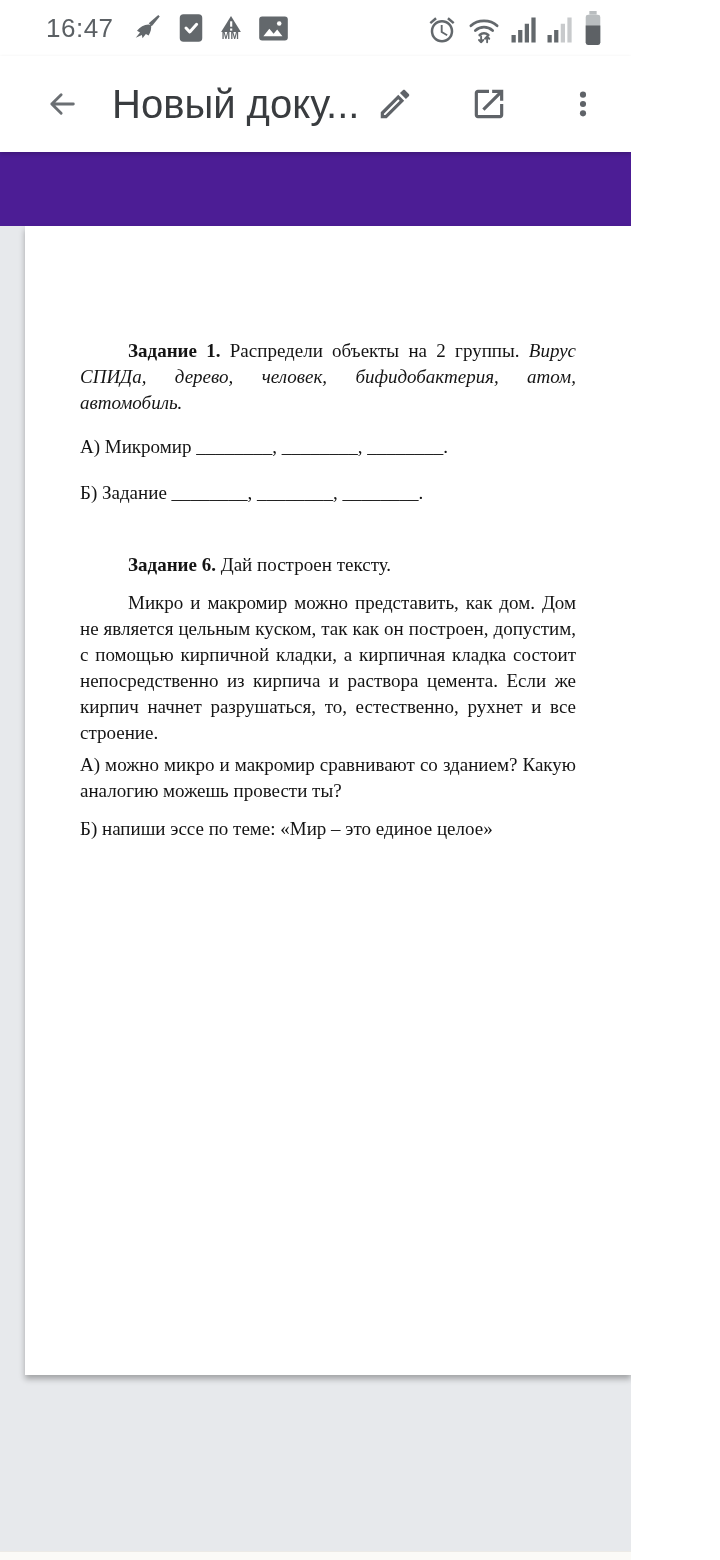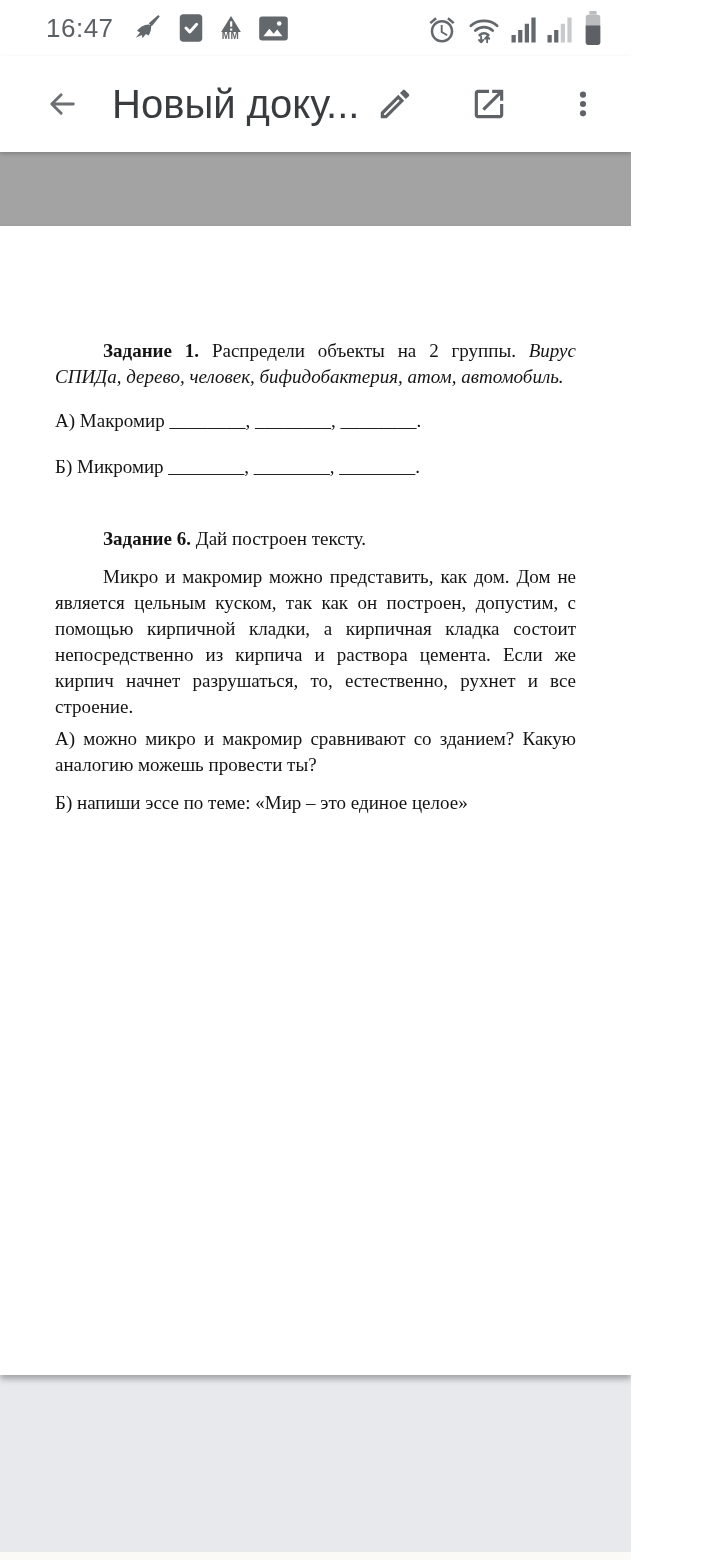--- a/index.html
+++ b/index.html
@@ -1,18 +1,18 @@
 <!DOCTYPE html>
 <html><head>
 <meta charset="utf-8">
 <style>
   html,body{margin:0;padding:0;background:#fff;}
   .screen{
     position:relative;width:631px;height:1560px;overflow:hidden;
-    font-family:"Liberation Sans",sans-serif;background:#a3a3a3;
+    font-family:"Liberation Sans",sans-serif;background:#4c1d95;
   }
   
   .status-bar{
     height:56px;display:flex;align-items:center;
     padding:0 28px 0 46px;box-sizing:border-box;background:#fff;
   }
   .status-time{font-size:26px;color:#5b6064;letter-spacing:.5px;margin-right:18px;}
   .sb-left{display:flex;align-items:center;gap:16px;}
   .sb-right{margin-left:auto;display:flex;align-items:flex-end;gap:10px;}
   .sb-icon{display:block;}
@@ -26,21 +26,21 @@
   }
   .app-bar .back-btn{width:56px;height:56px;display:flex;align-items:center;justify-content:center;cursor:pointer;}
   .app-title{
     flex:1;font-size:40px;color:#393c3f;margin-left:22px;
     white-space:nowrap;overflow:hidden;
   }
   .app-actions{display:flex;align-items:center;gap:50px;margin-left:10px;}
   .action-btn{width:44px;height:44px;display:flex;align-items:center;justify-content:center;cursor:pointer;}
   
   .viewer{
-    height:1325px;background:#e7e9ec;position:relative;z-index:1;
+    height:1325px;background:#e7e9ec;position:relative;z-index:1;padding-left:25px;
   }
   .page{
     margin-top:74px;height:1149px;background:#ffffff;
     box-shadow:0 4px 6px rgba(0,0,0,.30);
     box-sizing:border-box;
   }
   .page-content{
     padding:112px 55px 0 55px;
     font-family:"Liberation Serif",serif;
     font-size:19px;line-height:26px;color:#141414;
@@ -147,22 +147,22 @@
           <circle cx="12" cy="19" r="2.3" fill="#5f6368"></circle>
         </svg>
       </span>
     </span>
   </div>
 
   <div class="viewer">
     <div class="page">
       <div class="page-content">
         <p class="justify indent"><b>Задание 1.</b><span> Распредели объекты на 2 группы. </span><i>Вирус СПИДа, дерево, человек, бифидобактерия, атом, автомобиль.</i></p>
-        <p class="ans-a">А) Макромир ________, ________, ________.</p>
-        <p class="ans-b">Б) Микромир ________, ________, ________.</p>
+        <p class="ans-a">А) Микромир ________, ________, ________.</p>
+        <p class="ans-b">Б) Задание ________, ________, ________.</p>
         <p class="task2-head indent"><b>Задание 6.</b><span> Дай построен тексту.</span></p>
         <p class="task2-par justify indent">Микро и макромир можно представить, как дом. Дом не является цельным куском, так как он построен, допустим, с помощью кирпичной кладки, а кирпичная кладка состоит непосредственно из кирпича и раствора цемента. Если же кирпич начнет разрушаться, то, естественно, рухнет и все строение.</p>
         <p class="q-a justify">А) можно микро и макромир сравнивают со зданием? Какую аналогию можешь провести  ты?</p>
         <p class="q-b">Б) напиши эссе по теме: «Мир – это единое целое»</p>
       </div>
     </div>
   </div>
 
   <div class="nav-bar">
     

